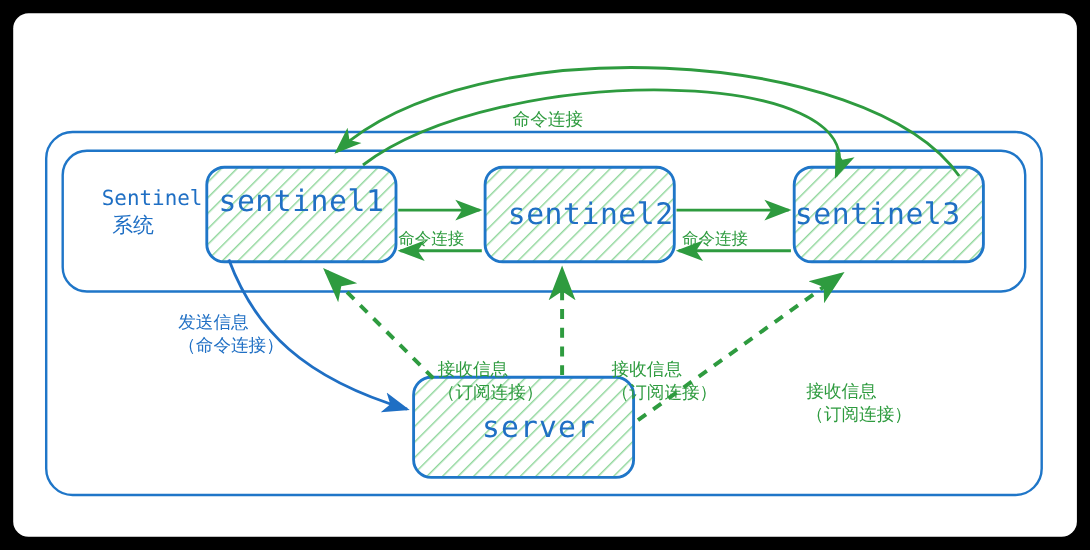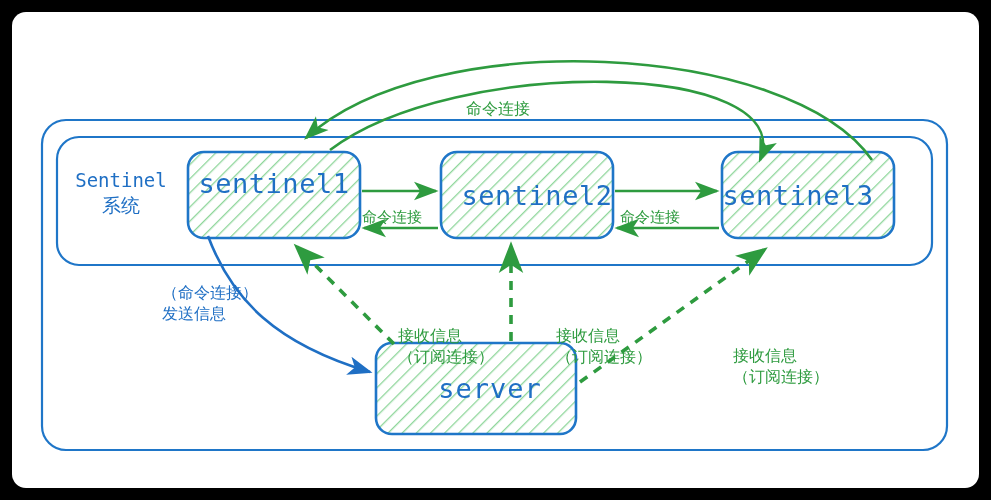--- a/index.html
+++ b/index.html
@@ -55,20 +55,21 @@
     position: absolute;
     text-align: center;
     color: #1f6fc4;
     line-height: 1.32;
     pointer-events: none;
   }
   .group-title .t-en {
     display: block;
     font-family: "DejaVu Sans Mono", "Liberation Mono", monospace;
     font-size: 19px;
+    text-align: right;
   }
   .group-title .t-cn {
     display: block;
     font-family: "DejaVu Sans", "Liberation Sans", sans-serif;
     font-size: 19px;
   }
   .edge-label {
     position: absolute;
     font-family: "DejaVu Sans", "Liberation Sans", sans-serif;
     line-height: 1.3;
@@ -141,22 +142,22 @@
   <div class="node-label" id="lbl-sentinel3" style="left:722px; top:152px; width:152px; height:86px;">sentinel3</div>
   <div class="node-label" id="lbl-server" style="left:376px; top:343px; width:228px; height:91px;">server</div>
 
   <div class="edge-label green sz16" style="left:466px; top:56px;">命令连接</div>
 
   <div class="edge-label green sz15" style="left:362px; top:165px;">命令连接</div>
 
   <div class="edge-label green sz15" style="left:620px; top:165px;">命令连接</div>
 
   <div class="edge-label blue sz16" style="left:162px; top:283px;">
+    <span class="ln">发送信息</span>
     <span class="ln">（命令连接）</span>
-    <span class="ln">发送信息</span>
   </div>
 
   <div class="edge-label green sz16" style="left:398px; top:283px;">
     <span class="ln">接收信息</span>
     <span class="ln">（订阅连接）</span>
   </div>
 
   <div class="edge-label green sz16" style="left:556px; top:283px;">
     <span class="ln">接收信息</span>
     <span class="ln">（订阅连接）</span>

